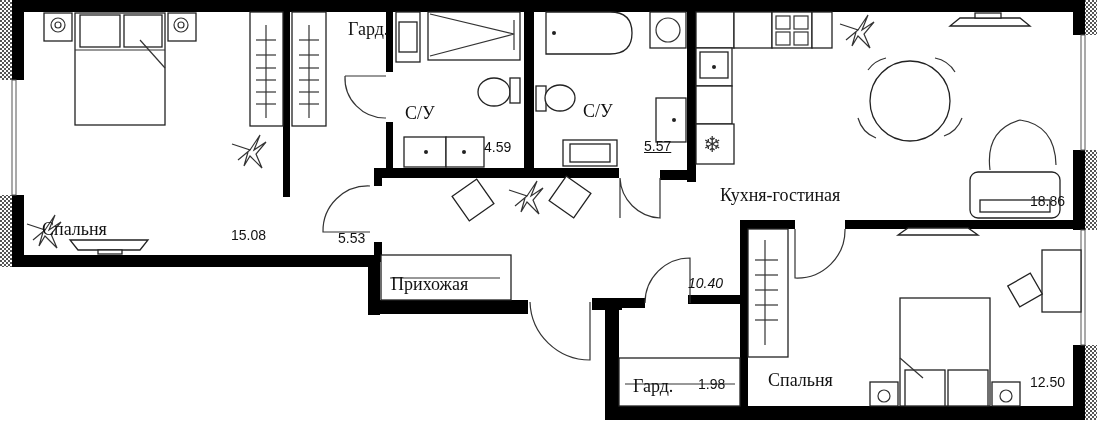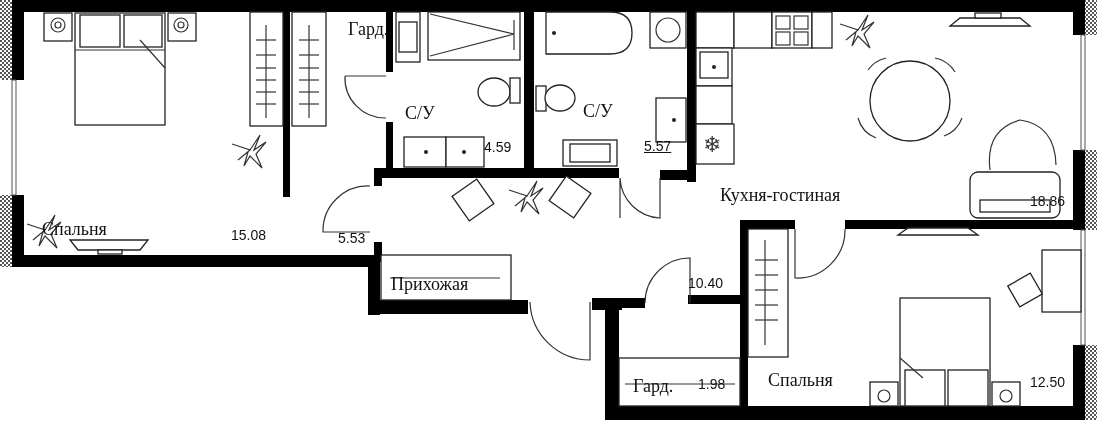--- a/index.html
+++ b/index.html
@@ -271,19 +271,19 @@
 
 <div class="lbl" style="left:583px; top:102px;">С/У</div>
 <div class="area" style="left:644px; top:139px;text-decoration:underline;">5.57</div>
 
 <div class="lbl" style="left:720px; top:186px;">Кухня-гостиная</div>
 <div class="area" style="left:1030px; top:194px;">18.86</div>
 
 <div class="lbl" style="left:391px; top:275px;">Прихожая</div>
 <div class="area" style="left:338px; top:231px;text-align:center;">5.53</div>
 
-<div class="area" style="left:688px; top:276px;">10.40</div>
+<div class="area" style="left:688px; top:276px;font-style:italic;">10.40</div>
 
 <div class="lbl" style="left:633px; top:377px;">Гард.</div>
 <div class="area" style="left:698px; top:377px;">1.98</div>
 
 <div class="lbl" style="left:768px; top:371px;">Спальня</div>
 <div class="area" style="left:1030px; top:375px;">12.50</div>
 
 </body></html>

